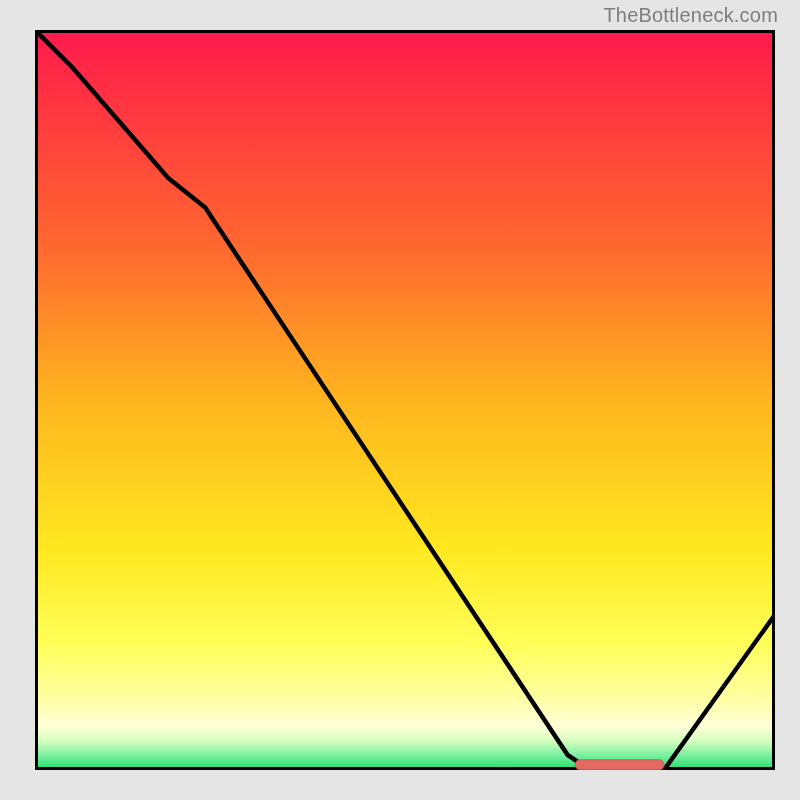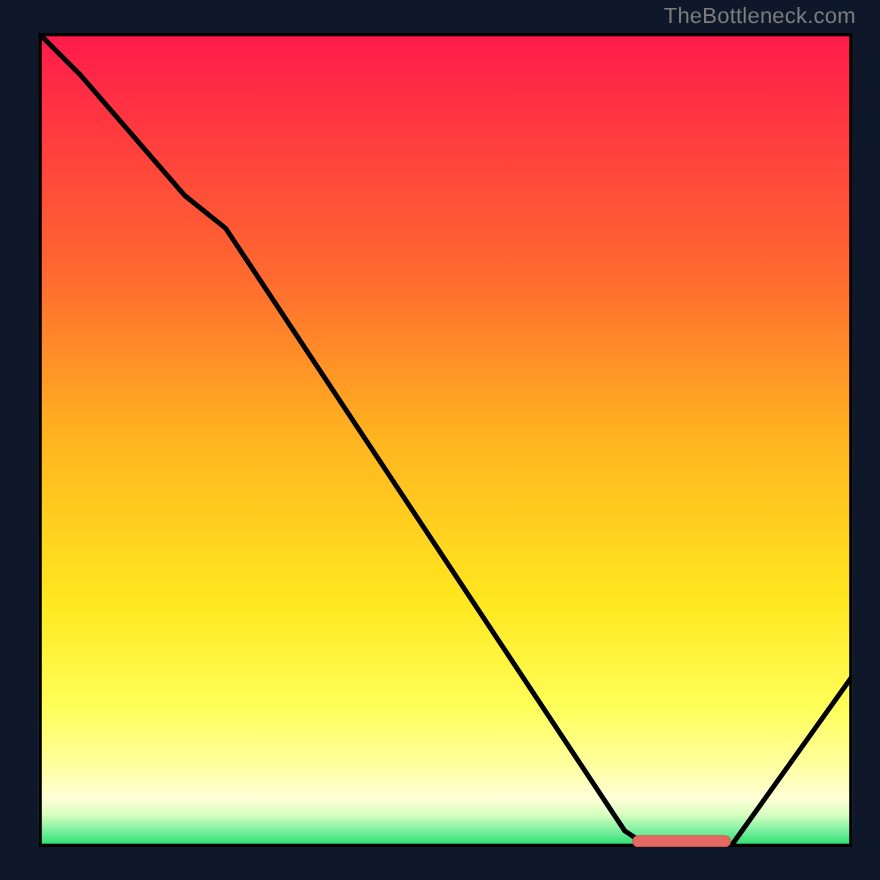--- a/index.html
+++ b/index.html
@@ -8,21 +8,21 @@
     background: #000;
     width: 800px;
     height: 800px;
     overflow: hidden;
     font-family: -apple-system, BlinkMacSystemFont, "Segoe UI", Arial, sans-serif;
   }
   .frame {
     position: relative;
     width: 800px;
     height: 800px;
-    background: #0f172a;
+    background: #e5e5e5;
     text-decoration: underline;
   }
   .watermark {
     position: absolute;
     top: 4px;
     right: 22px;
     color: #7e7e7e;
     font-size: 20px;
     font-weight: 500;
     letter-spacing: 0.2px;

